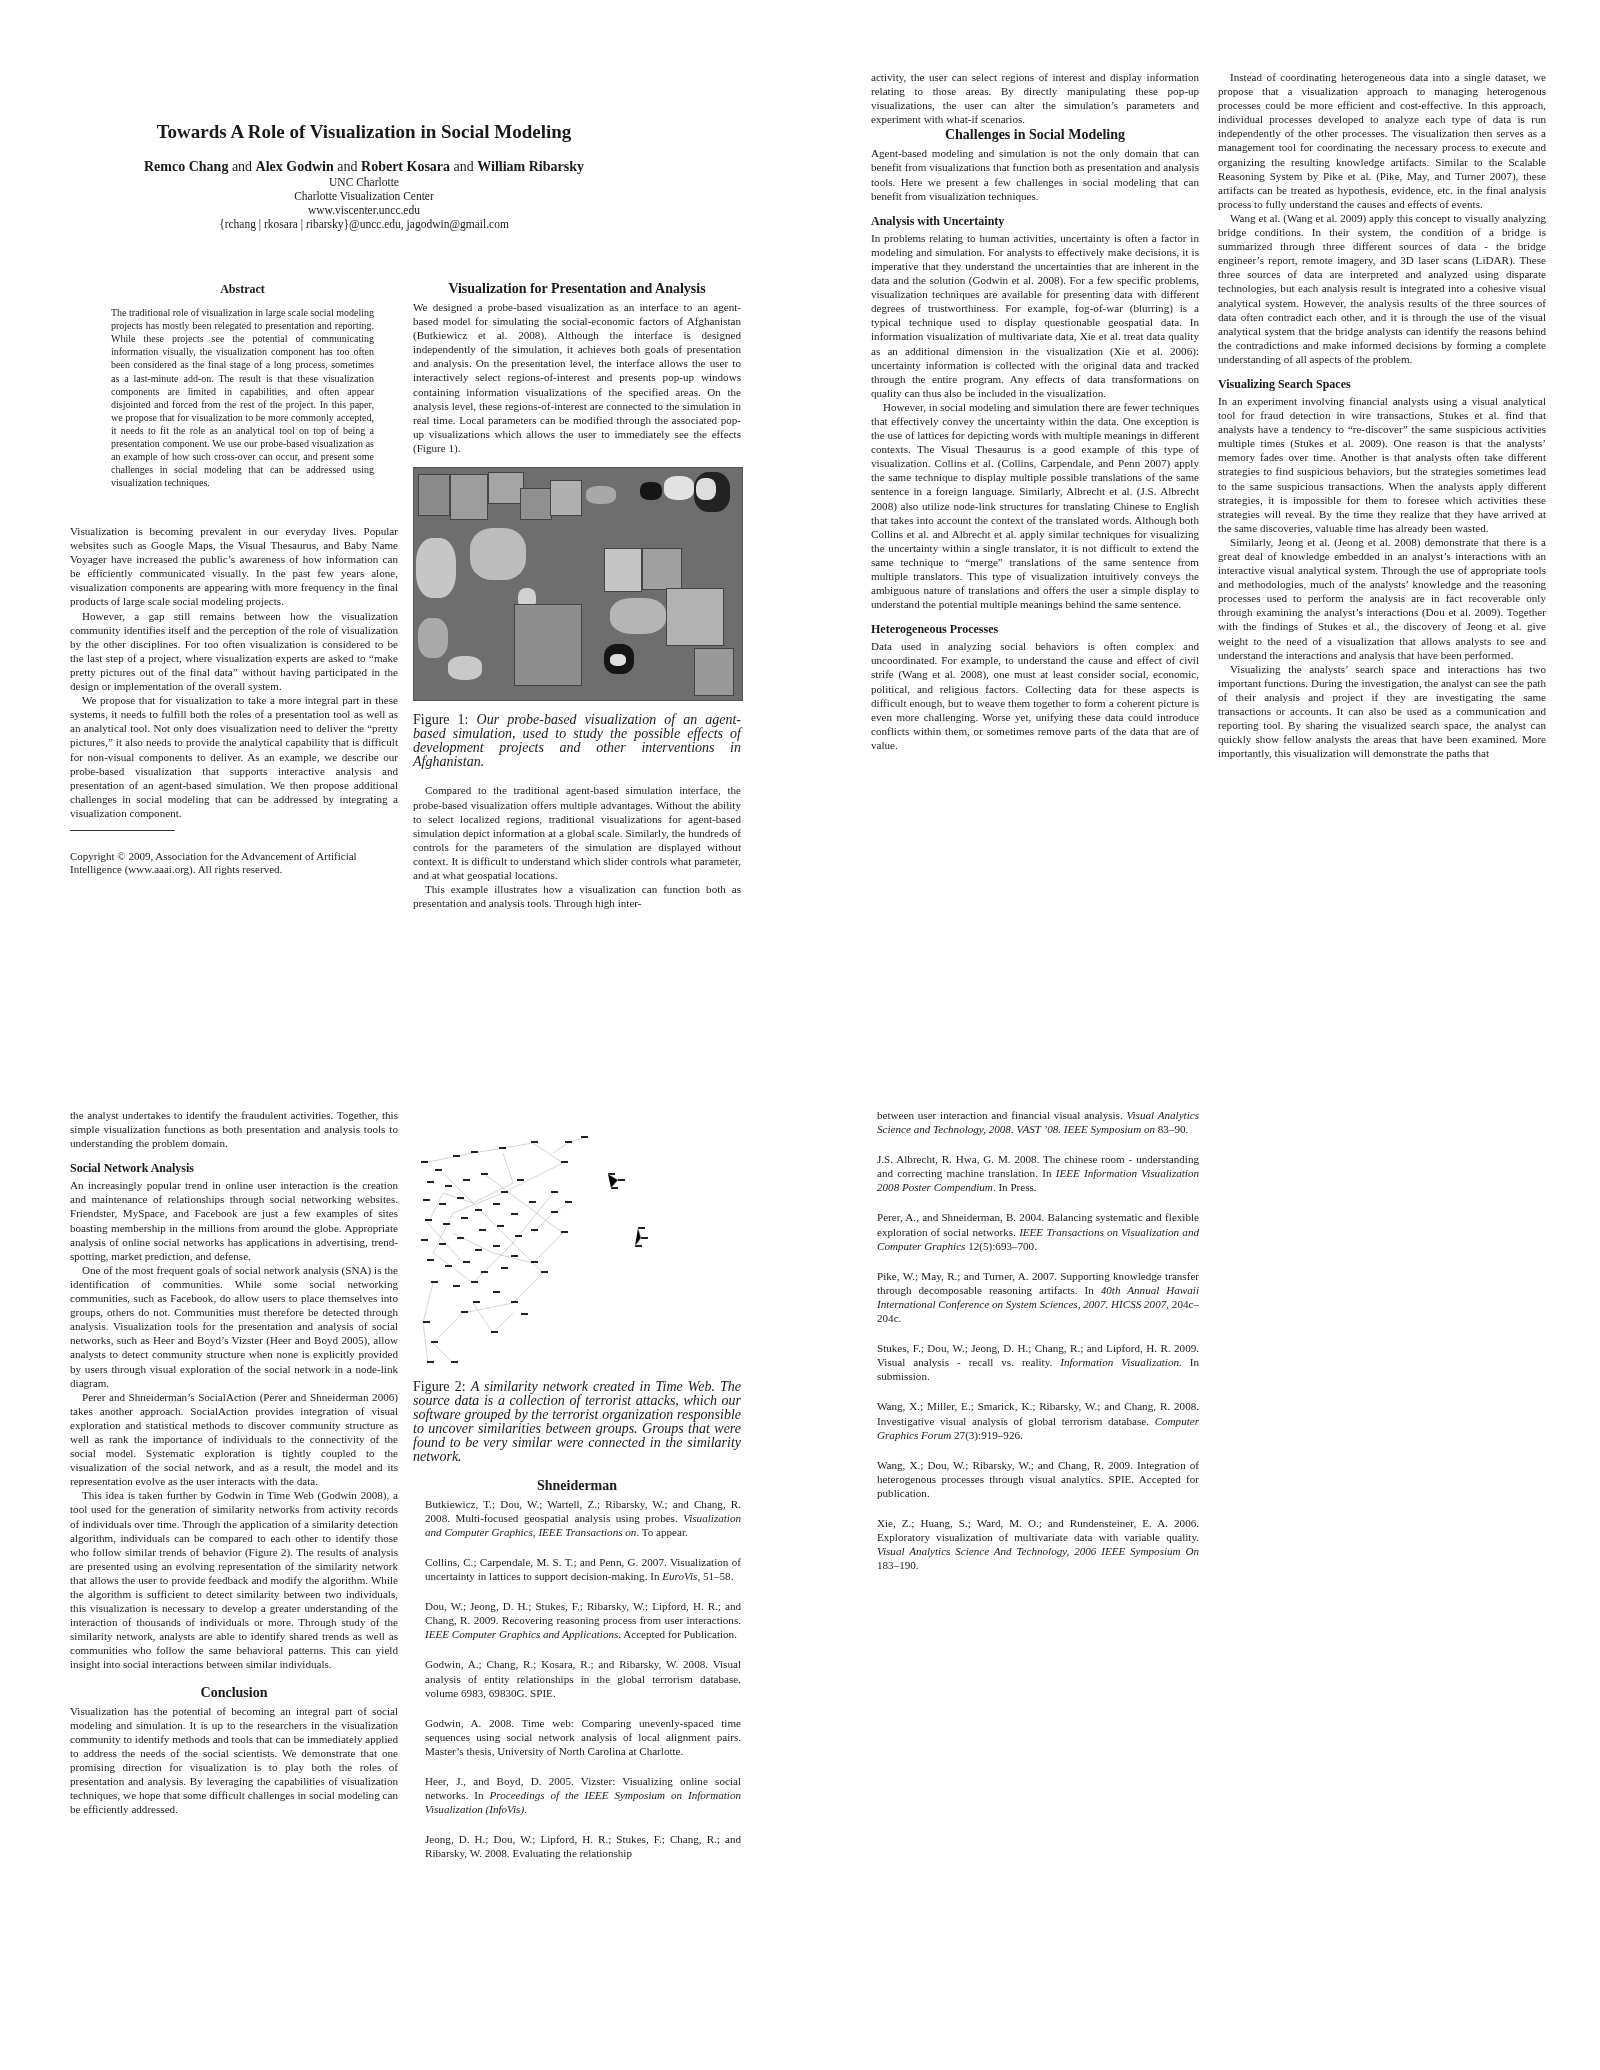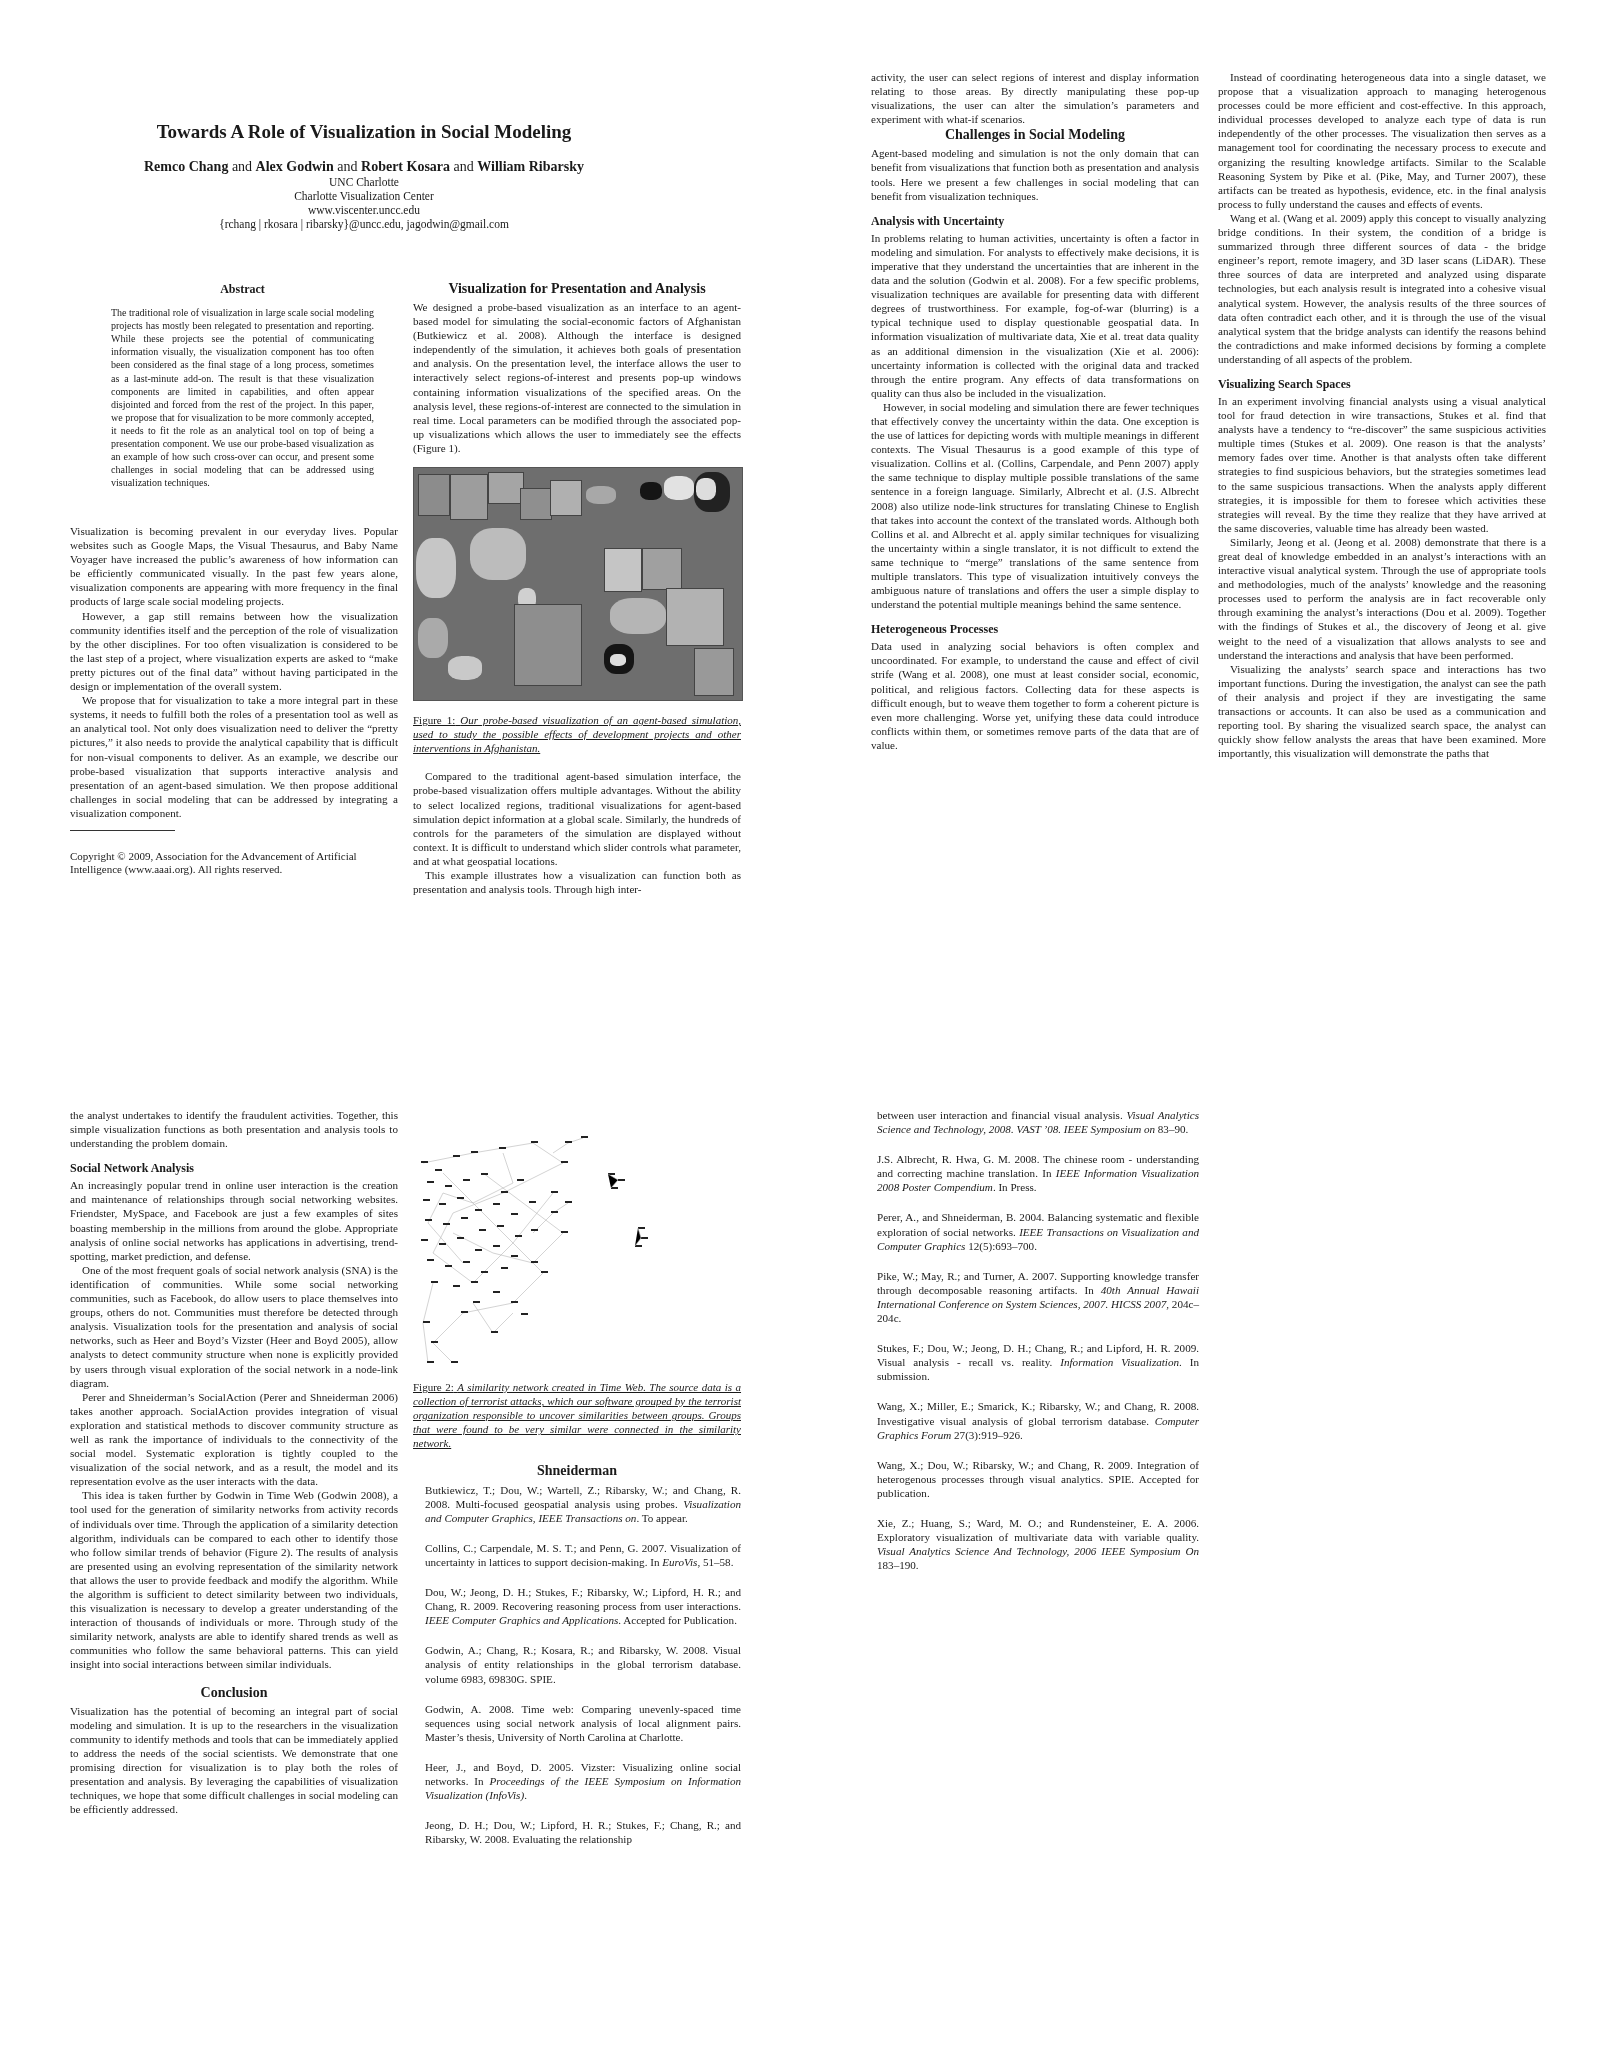--- a/index.html
+++ b/index.html
@@ -16,21 +16,21 @@
   .authors { font-size:14px; line-height:17px; }
   .authors b { font-weight:bold; }
   .affil { font-size:11.5px; line-height:14px; }
   .abstract-head { text-align:center; font-weight:bold; font-size:12px; margin:0 0 10px 0; }
   .abstract { position:absolute; left:111px; top:283px; width:263px; font-size:10px; line-height:13.1px; text-align:justify; }
   h2.sec { font-size:14px; font-weight:bold; text-align:center; margin:0 0 2px 0; line-height:18px; }
   h3.sub { font-size:12px; font-weight:bold; text-align:left; margin:10px 0 2px 0; line-height:16px; }
   .copyright { border-top:1px solid #333; width:105px; margin-top:10px; padding-top:0; }
   .copyright-text { font-size:11px; line-height:13px; margin-top:19px; text-align:left; }
   .figure1 { width:328px; height:232px; background:#6e6e6e; position:relative; margin:12px 0 12px 0; overflow:hidden; border:1px solid #555; }
-  .caption { font-size:11px; line-height:14.1px; margin-bottom:14px;text-decoration:underline; }
+  .caption { font-size:14px; line-height:14.1px; margin-bottom:14px; }
   .caption i { font-style:italic; }
   .figure2 { width:328px; height:235px; position:relative; margin:0 0 12px 0; }
   .refs-head { font-size:14px; font-weight:bold; text-align:center; margin:10px 0 4px 0; }
   .ref { font-size:11.1px; line-height:14.1px; margin:0 0 16px 0; text-align:justify; padding-left:12px; }
   .ref i { font-style:italic; }
   .tile { position:absolute; background:#9a9a9a; border:1px solid #444; }
   .blob { position:absolute; border-radius:40%; background:#bdbdbd; }
   .dark { position:absolute; border-radius:40%; background:#151515; }
 </style>
 </head>

